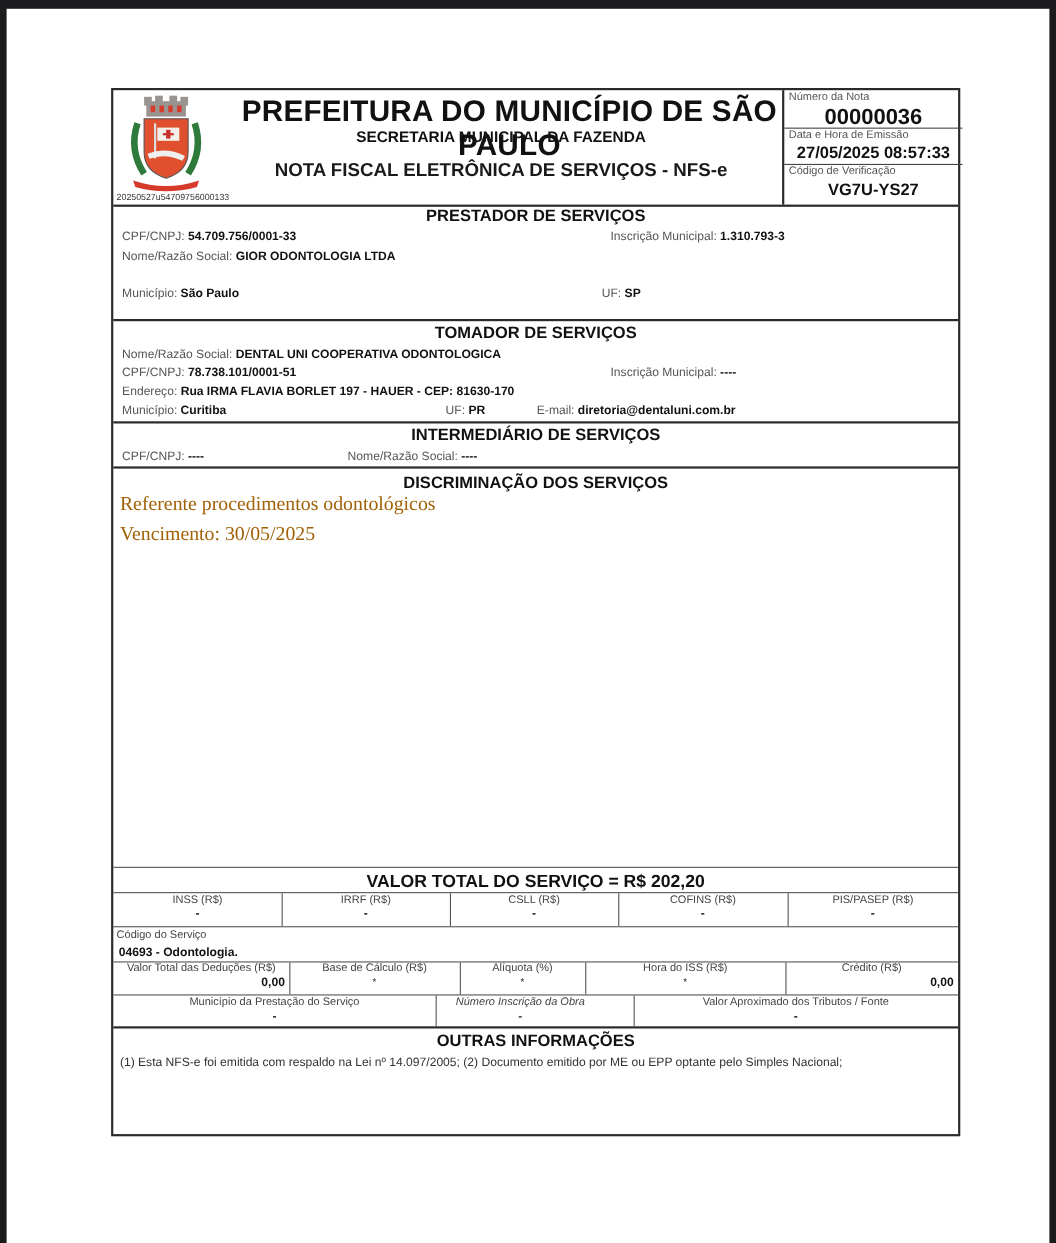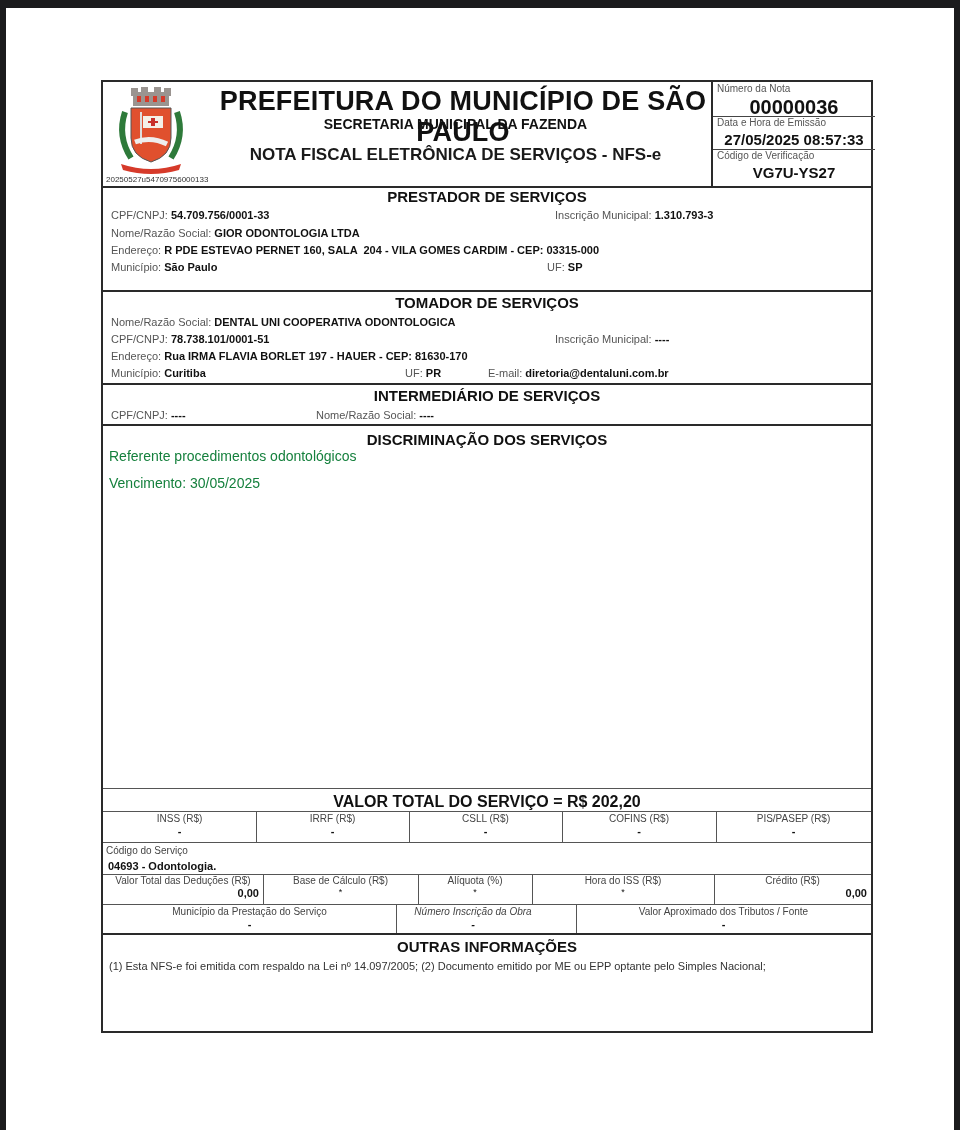--- a/index.html
+++ b/index.html
@@ -31,21 +31,21 @@
   
   .hdr-title1 { position: absolute; left: 110px; top: 4px; width: 500px; text-align: center; font-size: 27px; font-weight: bold; letter-spacing: 0.2px; }
   .hdr-title2 { position: absolute; left: 110px; top: 34px; width: 485px; text-align: center; font-size: 14px; font-weight: bold; }
   .hdr-title3 { position: absolute; left: 110px; top: 63px; width: 485px; text-align: center; font-size: 17px; font-weight: bold; color: #1a1a1a; }
   .hdr-code { position: absolute; left: 3px; top: 93px; font-size: 8px; color: #333; }
   .hdr-right { position: absolute; left: 608px; top: 0; width: 162px; height: 104px; border-left: 2px solid #2a2a2a; }
   .hr-lbl { position: absolute; left: 4px; font-size: 10px; color: #555; }
   .hr-val { position: absolute; left: 0; right: 0; text-align: center; font-size: 15px; font-weight: bold; }
   .hr-sep { position: absolute; left: 0; right: 0; border-top: 1px solid #444; }
 
-  .mono { font-family: Liberation Sans, sans-serif; font-size: 14px; color: #15803d; }
+  .mono { font-family: Liberation Serif, serif; font-size: 18px; color: #a16207; }
 
   
   .cell { position: absolute; text-align: center; font-size: 10px; color: #444; box-sizing: border-box; }
   .cell .v { display: block; font-weight: bold; color: #111; font-size: 11px; margin-top: 1px; }
   .vline { position: absolute; width: 0; border-left: 1px solid #555; }
 </style>
 </head>
 <body>
 
 <div class="page">
@@ -99,23 +99,20 @@
   <div class="sect-title" style="top:106px;">PRESTADOR DE SERVIÇOS</div>
   <div class="row" style="left:8px;top:127px;">
     <span class="lbl">CPF/CNPJ:</span> <span class="val">54.709.756/0001-33</span>
   </div>
   <div class="row" style="left:452px;top:127px;">
     <span class="lbl">Inscrição Municipal:</span> <span class="val">1.310.793-3</span>
   </div>
   <div class="row" style="left:8px;top:145px;">
     <span class="lbl">Nome/Razão Social:</span> <span class="val">GIOR ODONTOLOGIA LTDA</span>
   </div>
-  <div class="row" style="left:8px;top:162px;">
-    <span class="lbl">Endereço:</span> <span class="val" style="white-space:pre;">R PDE ESTEVAO PERNET 160, SALA  204 - VILA GOMES CARDIM - CEP: 03315-000</span>
-  </div>
   <div class="row" style="left:8px;top:179px;">
     <span class="lbl">Município:</span> <span class="val">São Paulo</span>
   </div>
   <div class="row" style="left:444px;top:179px;">
     <span class="lbl">UF:</span> <span class="val">SP</span>
   </div>
 
   <div class="hline" style="top:208px;"></div>
 
   <div class="sect-title" style="top:212px;">TOMADOR DE SERVIÇOS</div>

